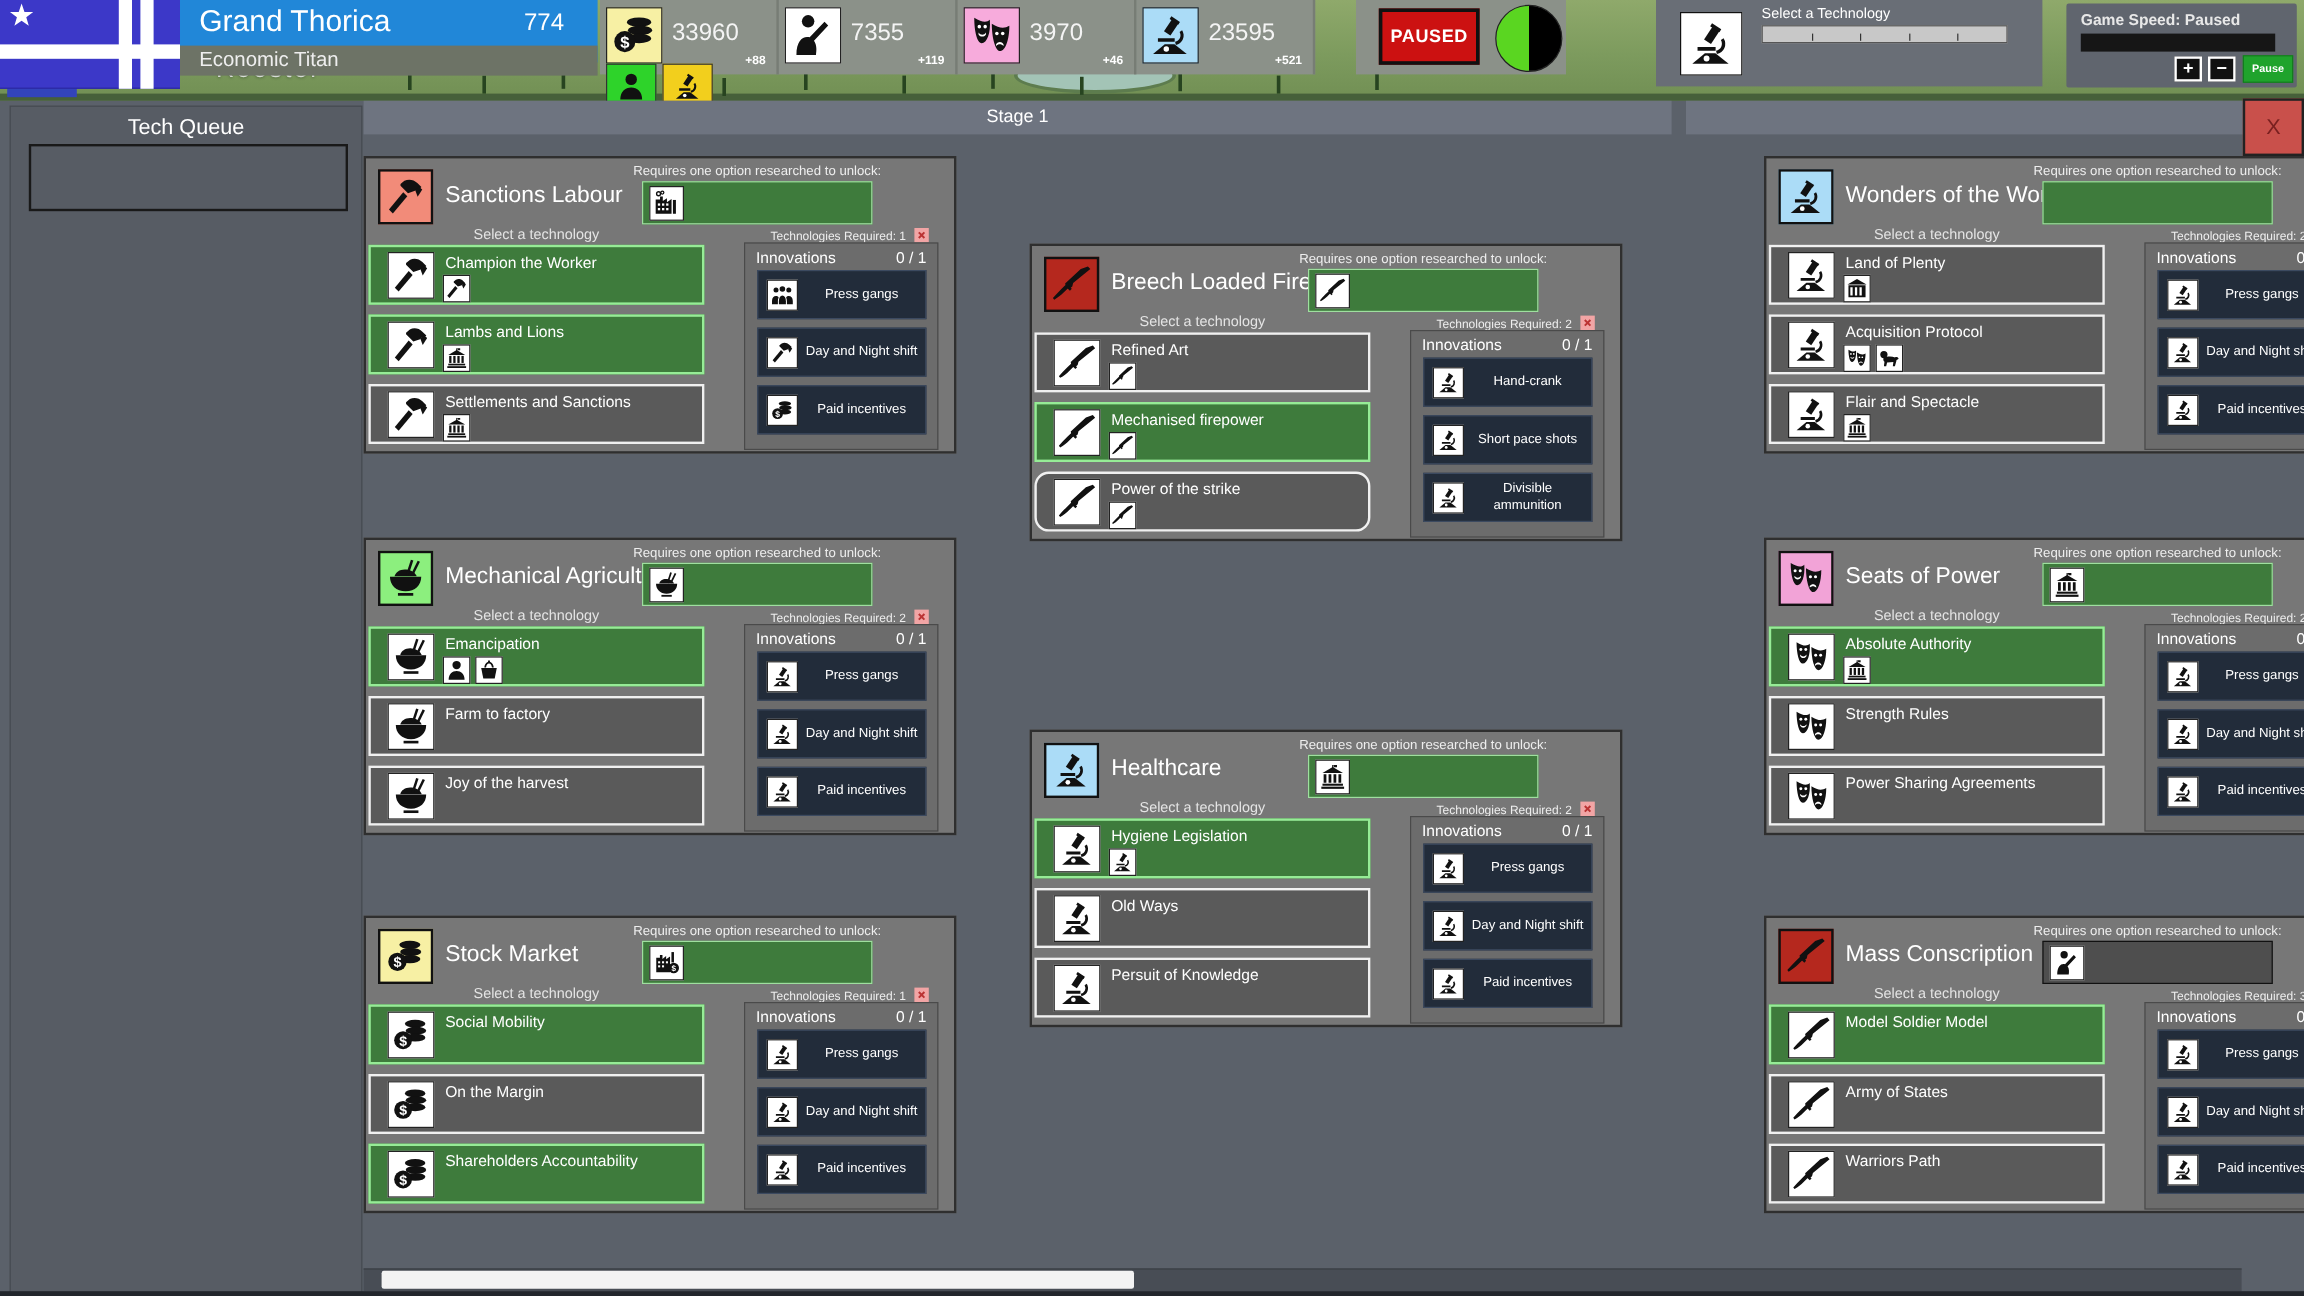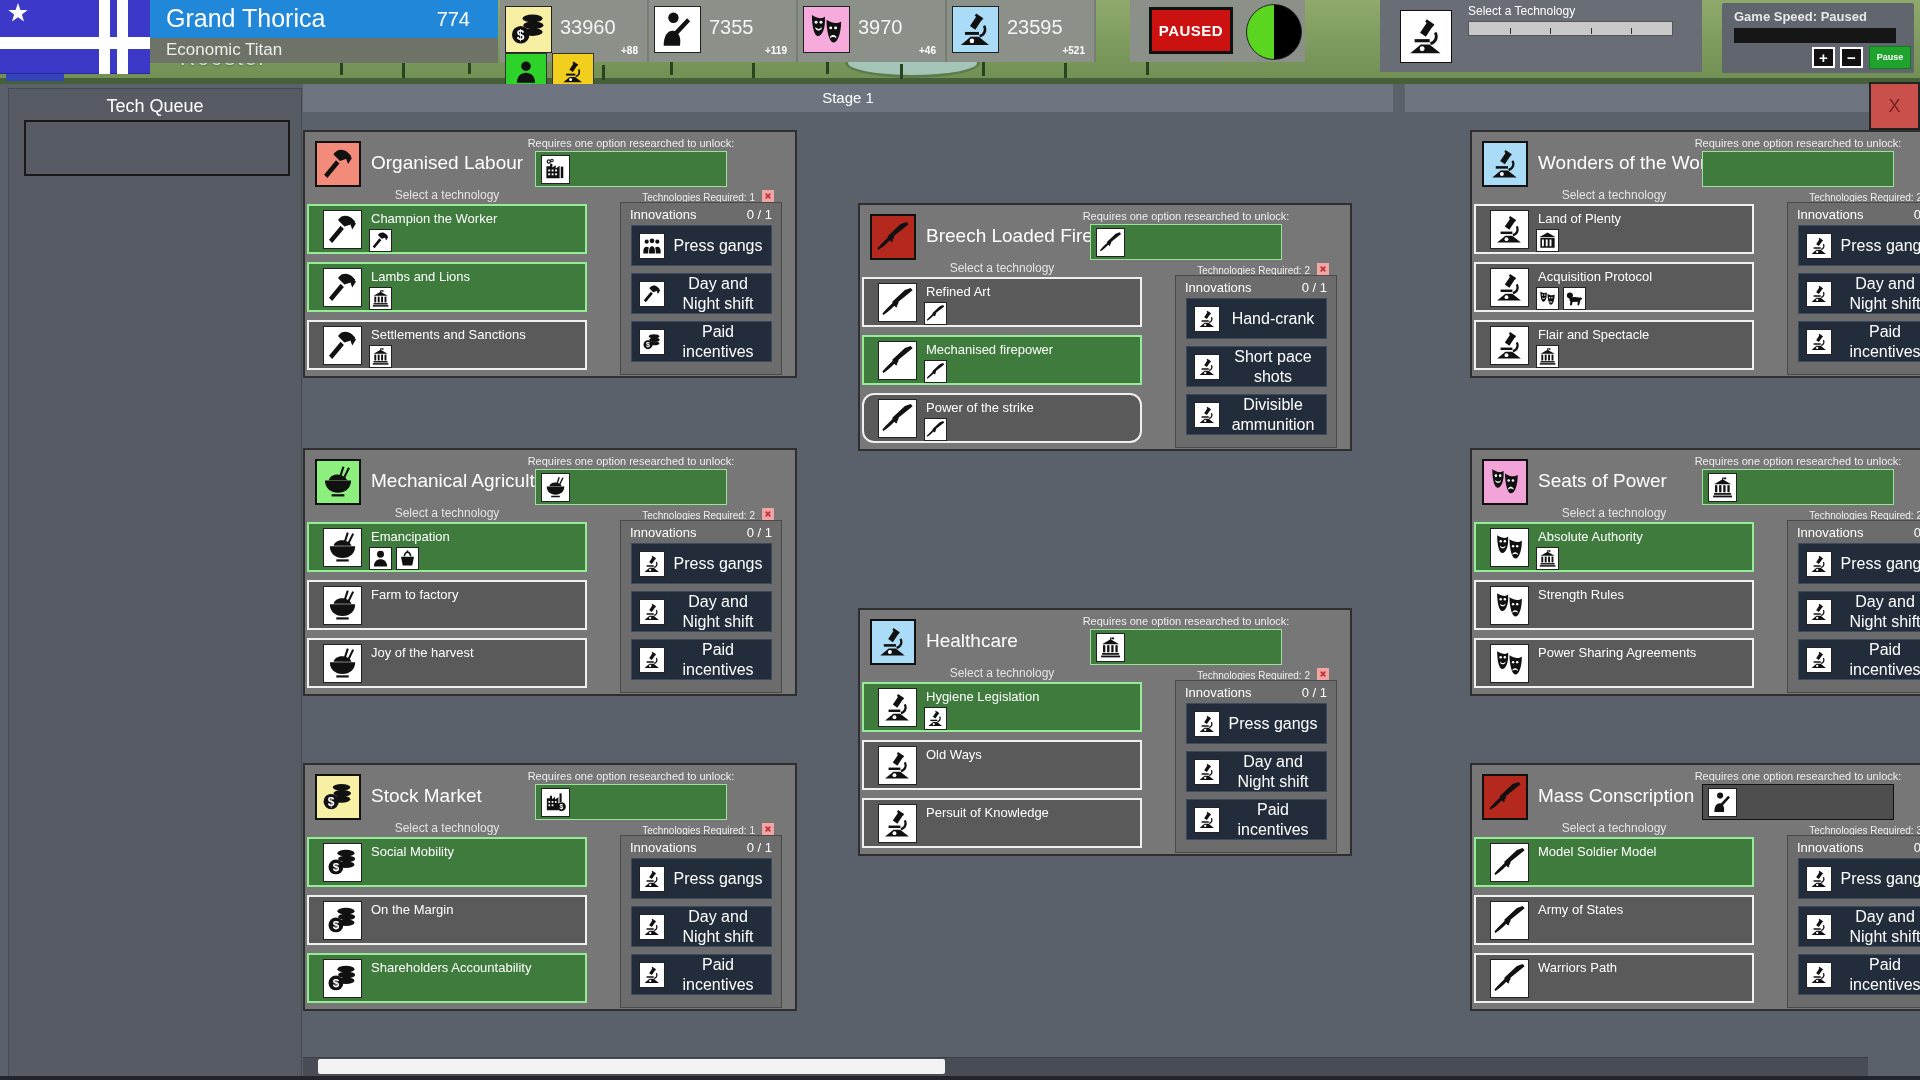--- a/index.html
+++ b/index.html
@@ -96,21 +96,21 @@
   .opt-icon{position:absolute;left:14px;top:4px;width:39px;height:39px;background:#fff;border:1px solid #222;padding:2px;box-sizing:border-box;}
   .opt-label{position:absolute;left:62px;top:5px;font-size:13px;color:#fff;white-space:nowrap;}
   .opt-subs{position:absolute;left:60px;top:23px;display:flex;gap:4px;}
   .opt-sub{width:23px;height:23px;background:#fff;border:1px solid #222;padding:1px;box-sizing:border-box;}
   .innov{position:absolute;left:315px;top:70px;width:162px;height:173px;background:#6c6c6c;border:1px solid #4a4a4a;box-sizing:border-box;}
   .innov-head{position:absolute;left:0;top:0;width:100%;height:22px;display:flex;justify-content:space-between;
               padding:4px 9px 0 9px;box-sizing:border-box;font-size:13px;color:#fff;}
   .innov-btn{position:absolute;left:10px;width:141px;height:41px;background:#222c3a;border:1px solid #3c4a60;box-sizing:border-box;}
   .i-icon{position:absolute;left:7px;top:7px;width:26px;height:26px;background:#fff;border:1px solid #222;padding:2px;box-sizing:border-box;}
   .i-label{position:absolute;left:36px;right:3px;top:0;bottom:0;display:flex;align-items:center;justify-content:center;
-           text-align:center;font-size:16px;line-height:1.25;color:#fff;}
+           text-align:center;font-size:11px;line-height:1.25;color:#fff;}
 </style>
 </head>
 <body>
 
 <div class="abs horizon"></div>
 <div class="abs pond"></div>
 <div class="abs trees"></div>
 <div class="abs city-label">Rooster</div>
 <div class="abs map-tooltip"></div>
 
@@ -263,21 +263,21 @@
   <div class="abs close-btn">X</div>
   <div>
   <div class="card" style="left: 303px; top: 130px;">
     <span class="card-icon icon" style="background: rgb(242, 139, 121);">
           <svg viewBox="0 0 24 24" fill="#111">
             <path d="M2.2 19.5 4.5 21.8 13 11.7 10.6 9.3Z"></path>
             <path d="M9 4.5l2.3-1.9c2.5-1.3 5.6-.7 7.6 1.3l2.4 2.4-1.6 1.6-1.2-.4-1 1-4.1 1.4-4.4-4.4z"></path>
             <path d="M19.7 5.9l-2.1 2.1 1.5 4 2.7-4.3z"></path>
           </svg>
         </span>
-    <span class="card-title">Organised Labour</span>
+    <span class="card-title">Sanctions Labour</span>
     <span class="unlock-label">Requires one option researched to unlock:</span>
     <div class="unlock-box">
           <span class="unlock-icon icon">
             <svg viewBox="0 0 24 24">
               <g fill="#111">
                 <path d="M2.5 21V8.5h3.8V6h2.4v4l3.6-2.5V11l4-2.8V21z"></path>
                 <rect x="17.5" y="9" width="2.6" height="12"></rect>
                 <circle cx="5" cy="3.6" r="1.7" fill="none" stroke="#111" stroke-width="1.2"></circle>
                 <circle cx="8.3" cy="2.6" r="1.3" fill="none" stroke="#111" stroke-width="1.1"></circle>
               </g>

